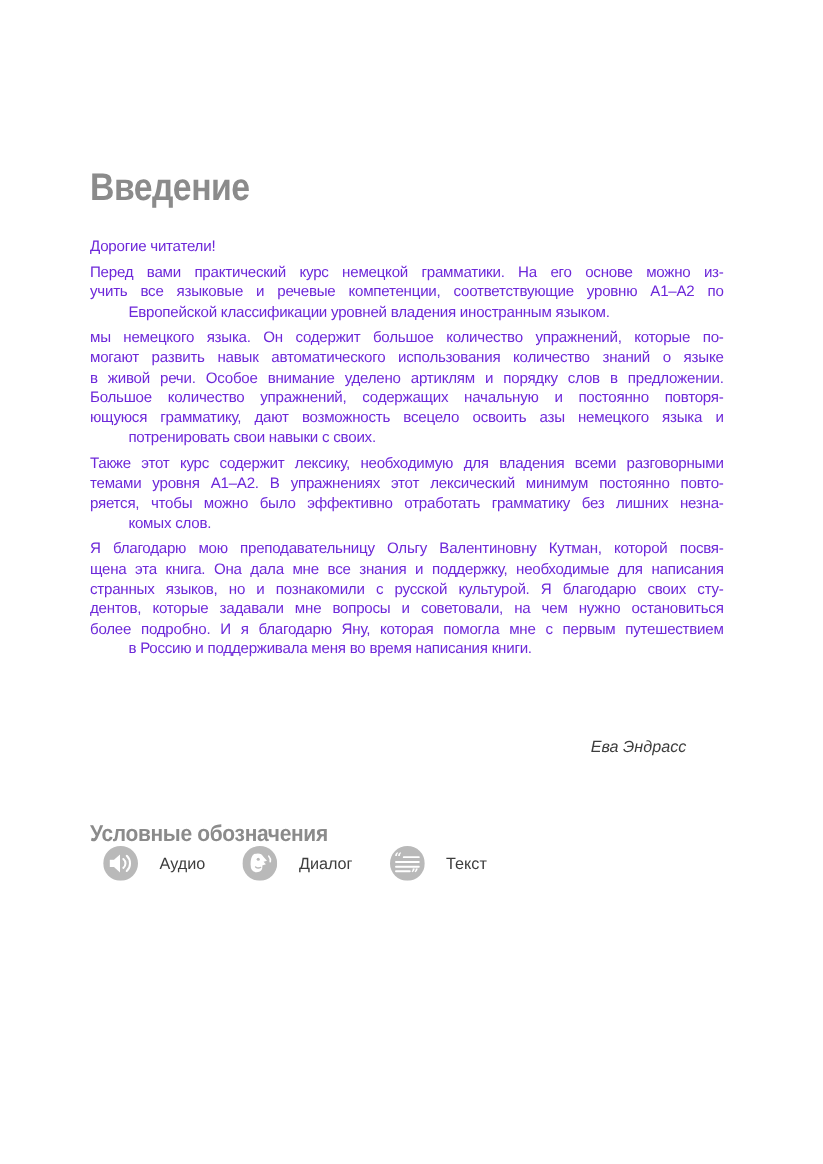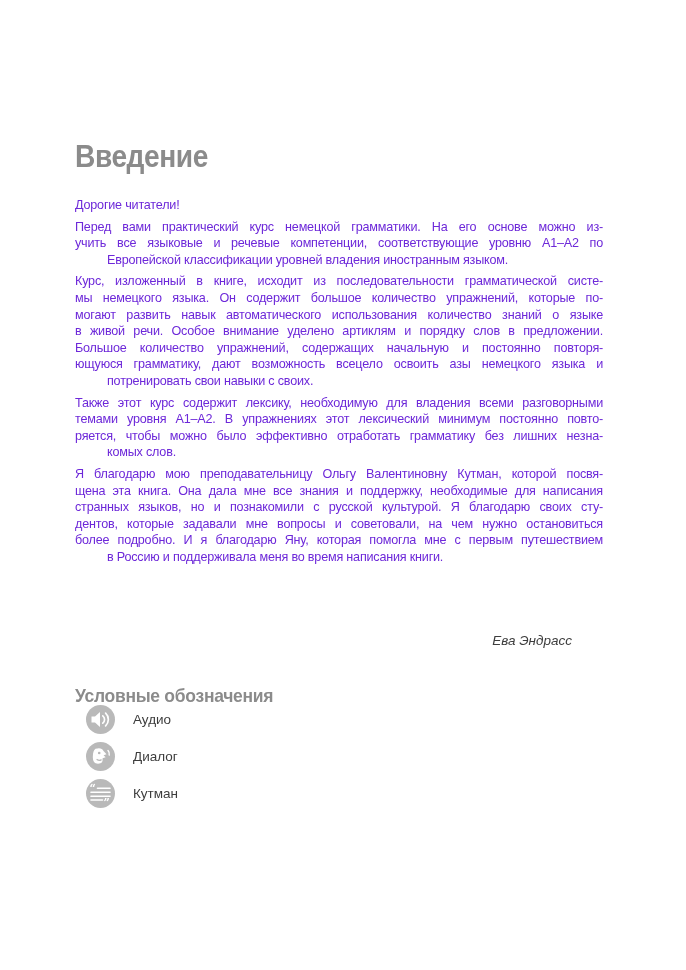--- a/index.html
+++ b/index.html
@@ -34,21 +34,21 @@
     letter-spacing: -0.2px;
     color: #6d28d9;
   }
   .greeting { margin: 0 0 5px 0; }
   .para { margin: 5px 0 0 0; }
   .tline { text-align: justify; text-align-last: justify; }
   .tline-last { text-align: justify; text-align-last: left; margin-left: 32px; }
   .signature {
     position: absolute;
     right: 83px;
-    top: 633px;
+    top: 615px;
     font-size: 13.5px;
     font-style: italic;
     color: #3d3d3d;
   }
   .legend-heading {
     position: absolute;
     left: 75px;
     top: 669px;
     font-size: 19px;
     font-weight: bold;
@@ -56,22 +56,22 @@
     letter-spacing: -0.3px;
     transform: scaleX(0.92);
     transform-origin: left top;
     white-space: nowrap;
   }
   .legend {
     position: absolute;
     left: 86px;
     top: 705px;
     display: flex;
-    flex-direction: column;
-    gap: 8px;
+    flex-direction: row;
+    gap: 31px;
     text-align: center;
   }
   .legend-item { display: flex; align-items: center; height: 29px; }
   .legend-icon { width: 29px; height: 29px; flex: 0 0 29px; }
   .legend-label { font-size: 13.5px; color: #3d3d3d; padding-left: 18px; }
 </style>
 </head>
 <body>
 
 <div class="page">
@@ -79,21 +79,20 @@
   <h1 class="title">Введение</h1>
 
   <div class="textblock">
     <div class="greeting">Дорогие читатели!</div>
     <div class="para">
         <div class="tline">Перед вами практический курс немецкой грамматики. На его основе можно из-</div>
         <div class="tline">учить все языковые и речевые компетенции, соответствующие уровню А1–А2 по</div>
         <div class="tline tline-last">Европейской классификации уровней владения иностранным языком.</div>
       </div>
     <div class="para">
-        <div class="tline">Курс, изложенный в книге, исходит из последовательности грамматической систе-</div>
         <div class="tline">мы немецкого языка. Он содержит большое количество упражнений, которые по-</div>
         <div class="tline">могают развить навык автоматического использования количество знаний о языке</div>
         <div class="tline">в живой речи. Особое внимание уделено артиклям и порядку слов в предложении.</div>
         <div class="tline">Большое количество упражнений, содержащих начальную и постоянно повторя-</div>
         <div class="tline">ющуюся грамматику, дают возможность всецело освоить азы немецкого языка и</div>
         <div class="tline tline-last">потренировать свои навыки с своих.</div>
       </div>
     <div class="para">
         <div class="tline">Также этот курс содержит лексику, необходимую для владения всеми разговорными</div>
         <div class="tline">темами уровня А1–А2. В упражнениях этот лексический минимум постоянно повто-</div>
@@ -147,18 +146,18 @@
         <svg viewBox="0 0 29 29" width="29" height="29">
           <circle cx="14.5" cy="14.5" r="14.5" fill="#b9b9b9"></circle>
           <text x="3.5" y="13" font-family="DejaVu Serif, serif" font-size="11" font-weight="bold" fill="#ffffff">“</text>
           <text x="17.5" y="27" font-family="DejaVu Serif, serif" font-size="11" font-weight="bold" fill="#ffffff">”</text>
           <path d="M11.5,9.3 H24" stroke="#ffffff" stroke-width="1.6" stroke-linecap="round"></path>
           <path d="M5,13.3 H24" stroke="#ffffff" stroke-width="1.6" stroke-linecap="round"></path>
           <path d="M5,17.3 H24" stroke="#ffffff" stroke-width="1.6" stroke-linecap="round"></path>
           <path d="M5,21 H16.5" stroke="#ffffff" stroke-width="1.6" stroke-linecap="round"></path>
         </svg>
       </span>
-      <span class="legend-label">Кутман</span>
+      <span class="legend-label">Текст</span>
     </div>
 
   </div>
 
 </div>
 
 </body></html>

